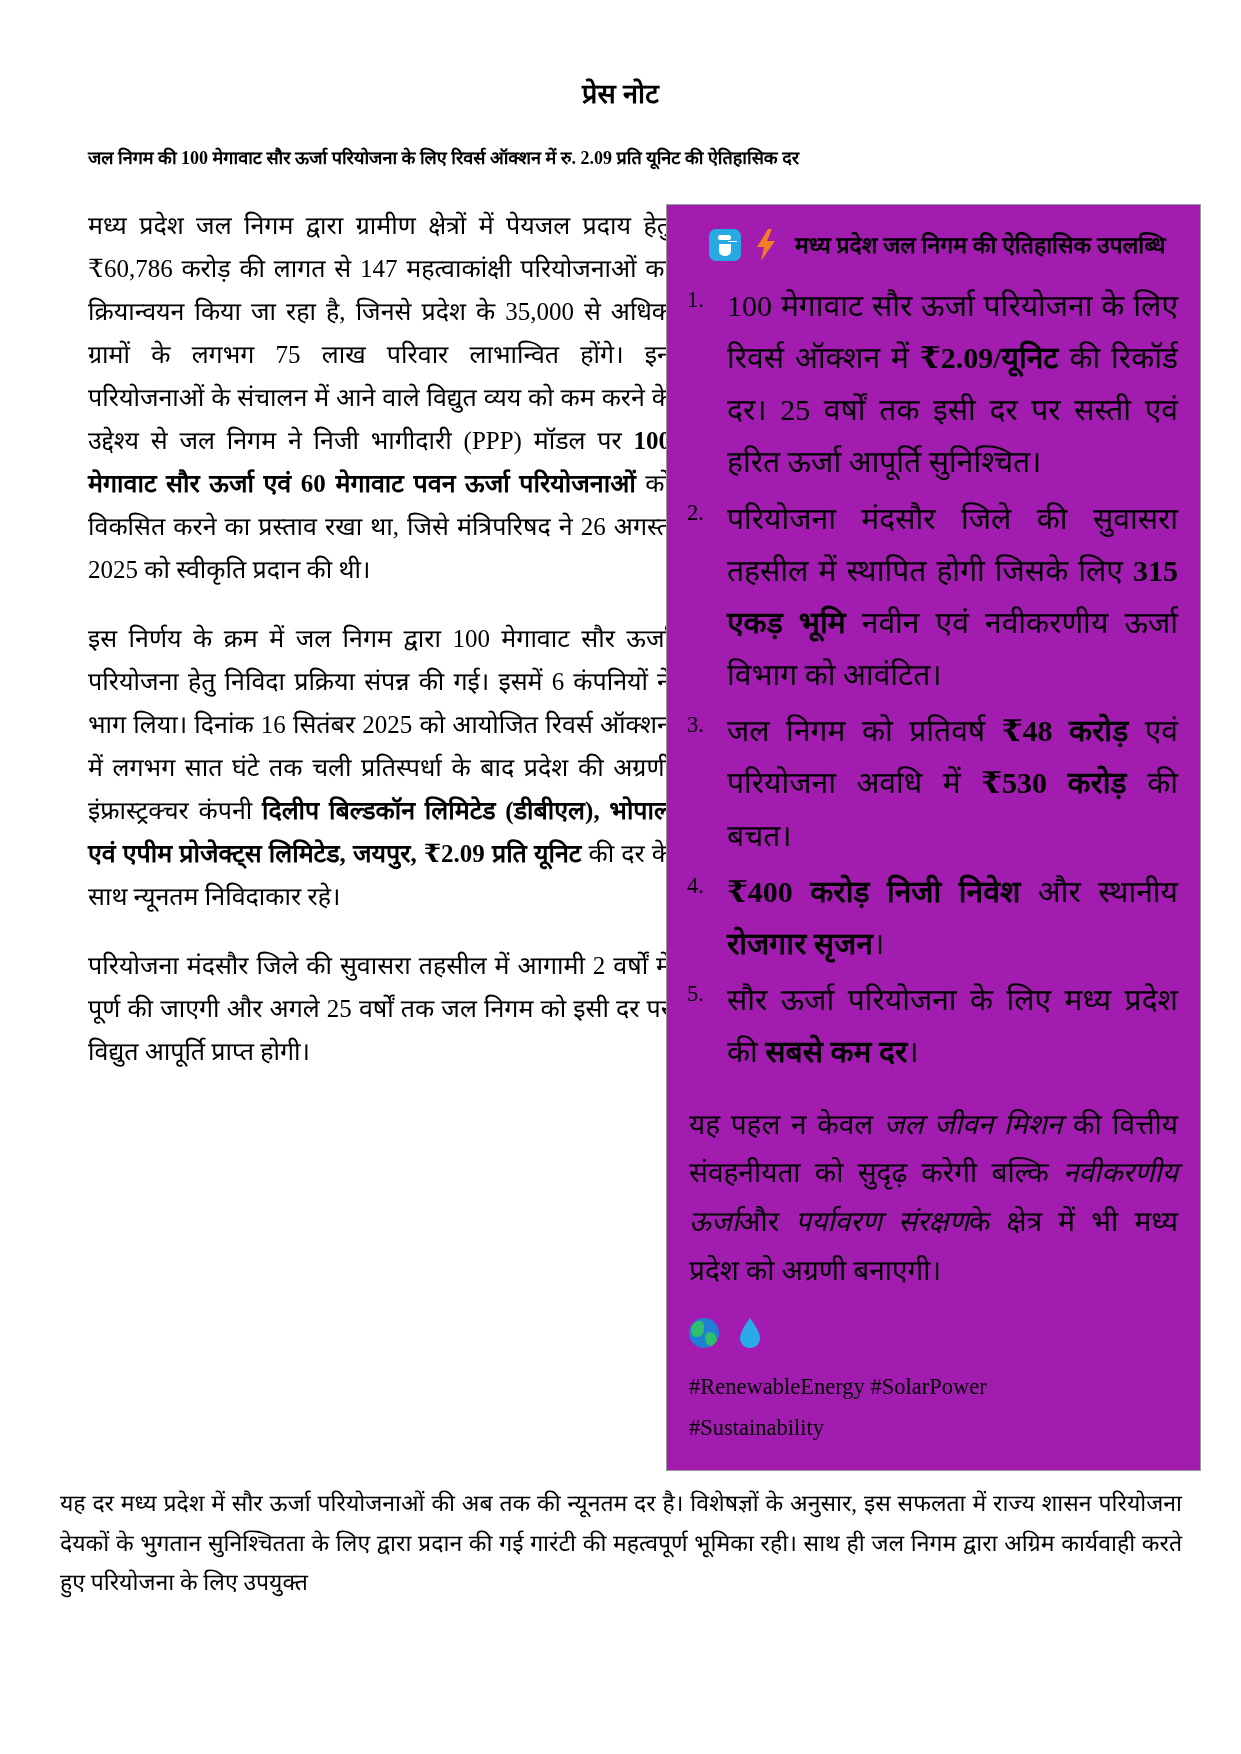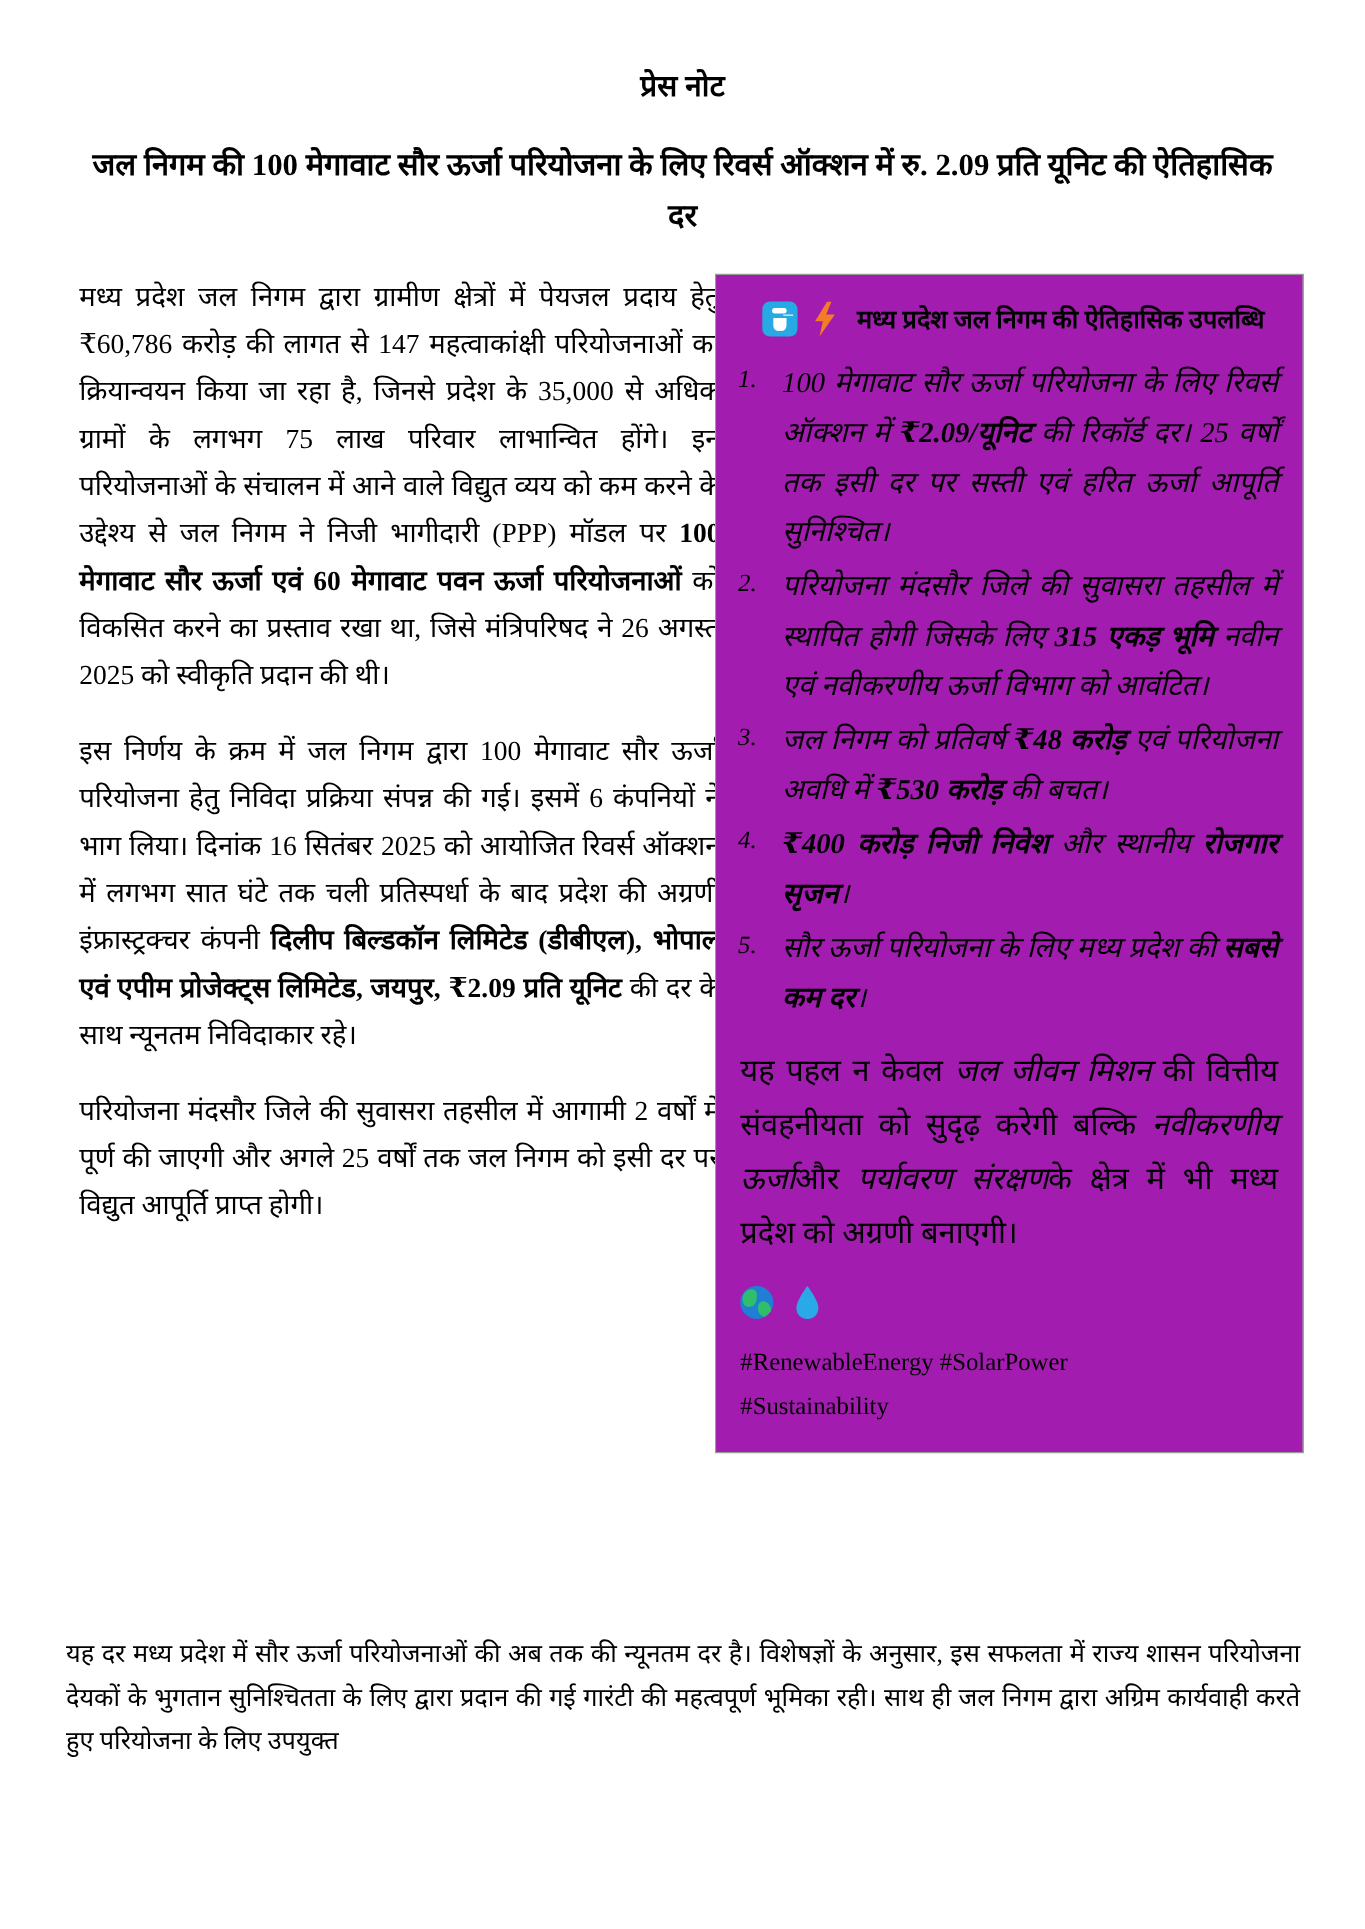--- a/index.html
+++ b/index.html
@@ -14,36 +14,35 @@
     font-family: "Liberation Serif", "DejaVu Serif", serif;
     color: #000000;
     overflow: hidden;
   }
 
   .page {
     position: absolute;
     left: 0; top: 0;
     width: 1241px;
     height: 1754px;
-    padding: 0;
+    padding: 16px;
     box-sizing: border-box;
   }
 
   
   .doc-title {
     text-align: center;
     font-size: 27px;
     font-weight: 700;
     line-height: 1.2;
     margin: 62px 0 0 0;
     letter-spacing: 0.2px;
   }
   .doc-subtitle {
-    text-align: center;
-    font-size: 28px;
+    font-size: 18px;
     font-weight: 700;
     line-height: 1.62;
     margin: 34px 72px 0 72px;
   }
 
   
   .columns {
     position: relative;
     margin: 30px 0 0 0;
     padding: 0 56px 0 60px;
@@ -140,27 +139,26 @@
 
   .callout-list {
     margin: 0 0 0 0;
     padding: 0 2px 0 34px;
     list-style: none;
     counter-reset: ci;
   }
   .callout-list li {
     counter-increment: ci;
     position: relative;
-    font-size: 26px;
+    font-size: 30px;
     line-height: 1.74;
     text-align: justify;
     text-justify: inter-word;
     margin: 0 0 4px 0;
     padding-left: 6px;
-    font-style: italic;
   }
   .callout-list li::before {
     content: counter(ci) ".";
     position: absolute;
     left: -34px;
     top: 0;
     width: 28px;
     text-align: left;
     font-size: 22.5px;
     font-weight: 400;

